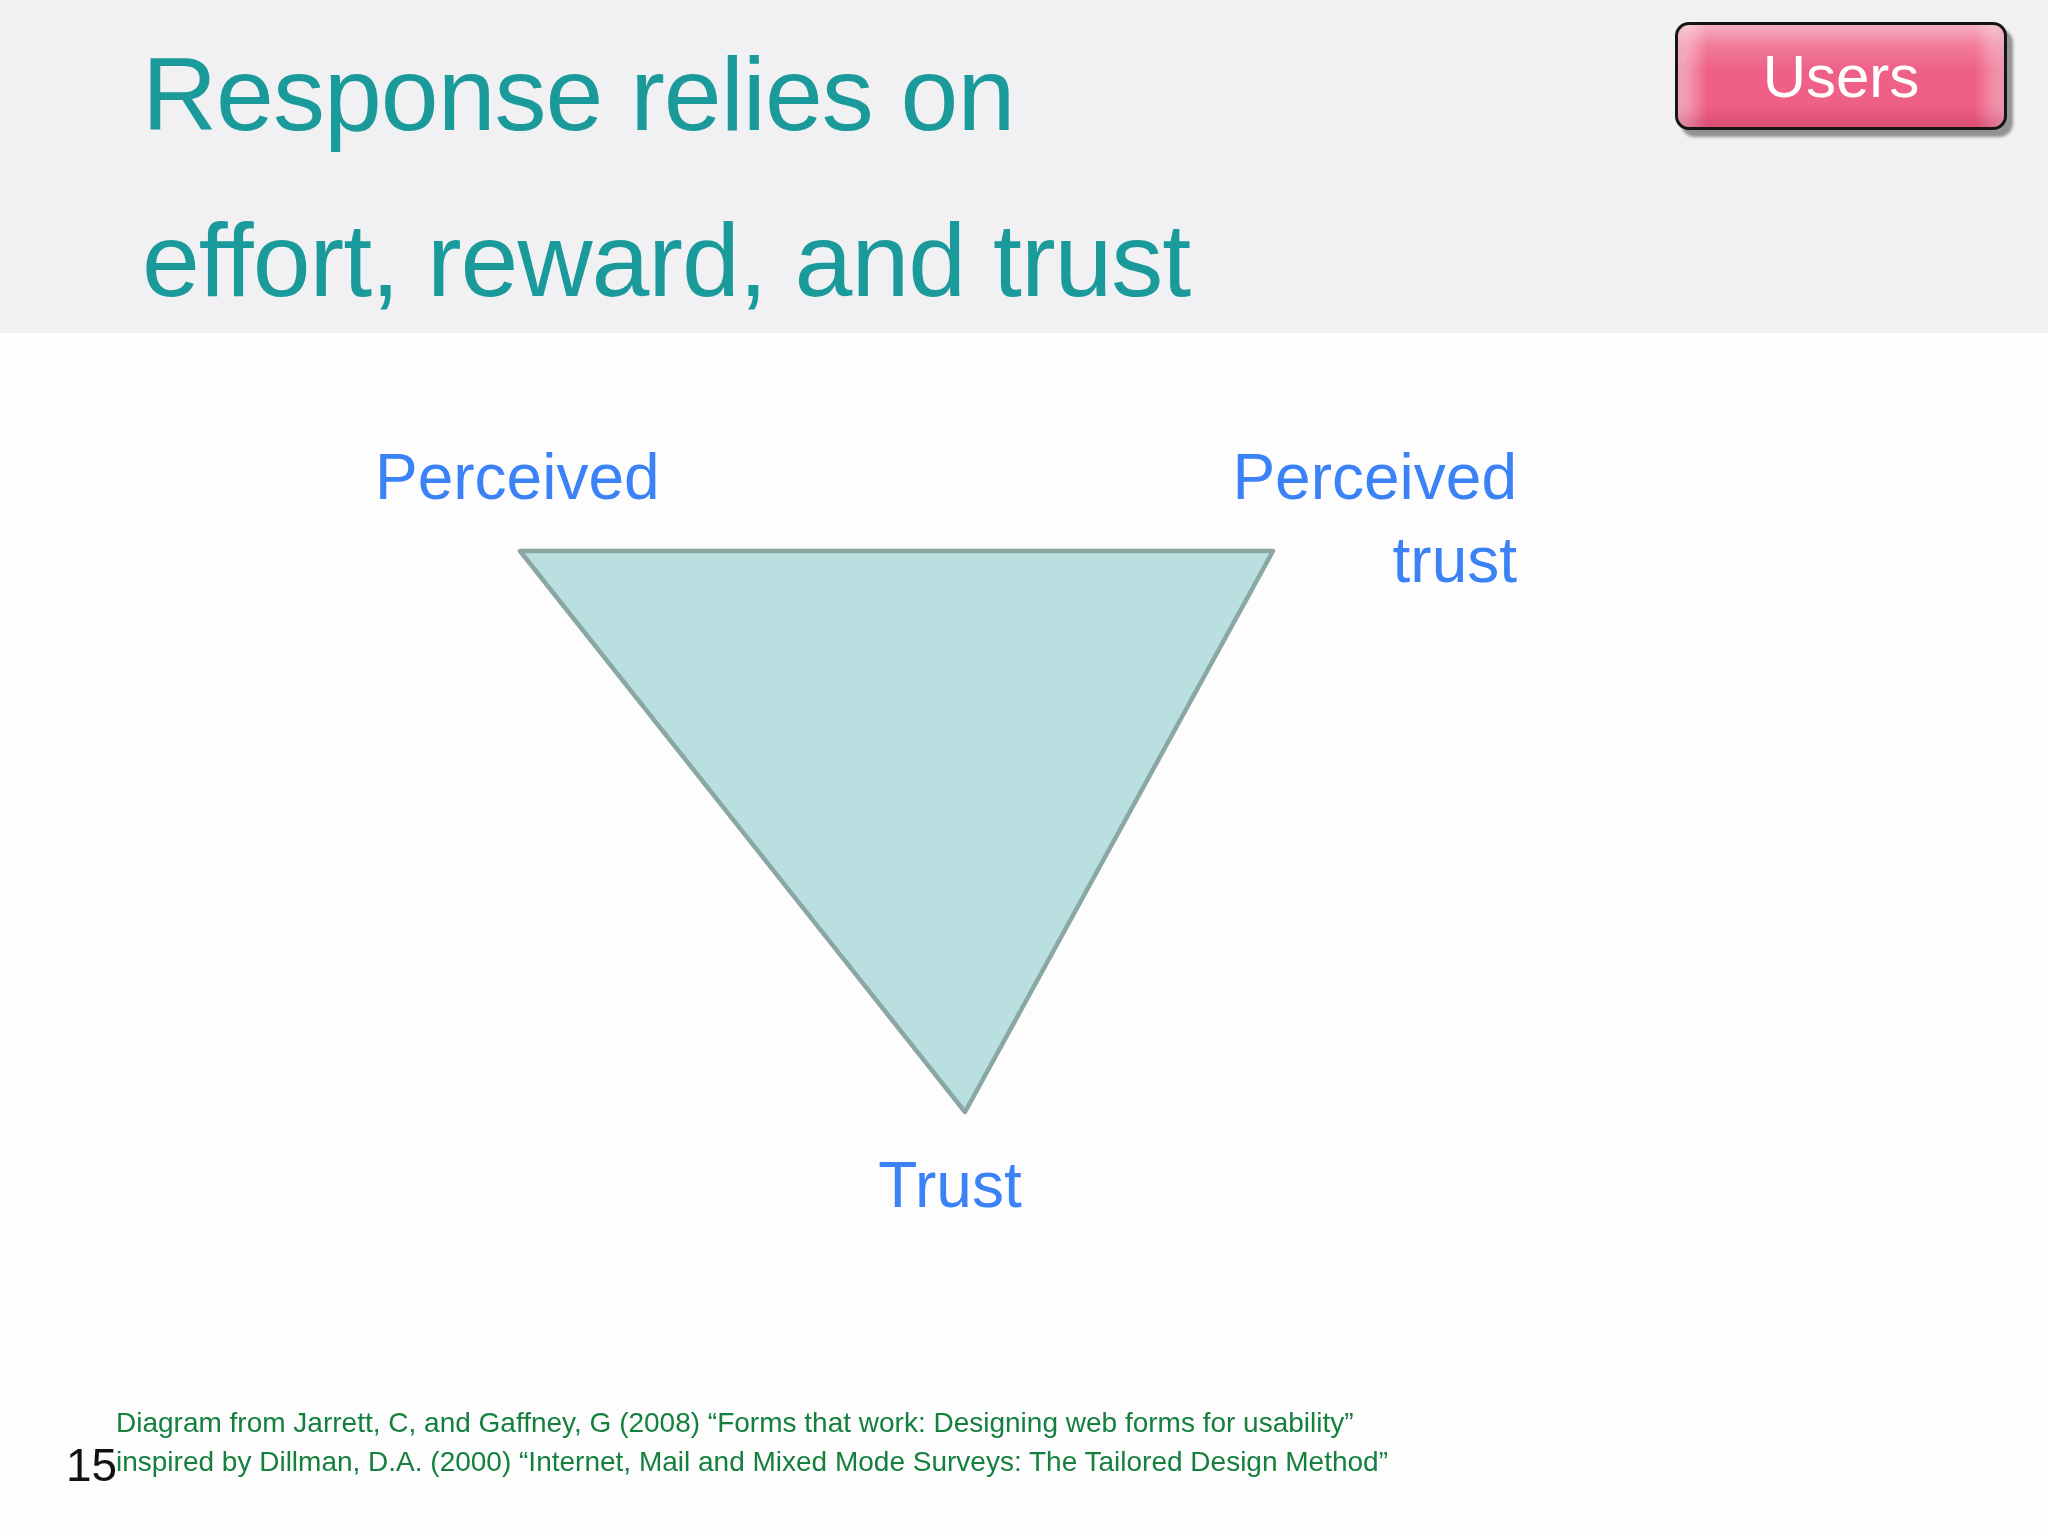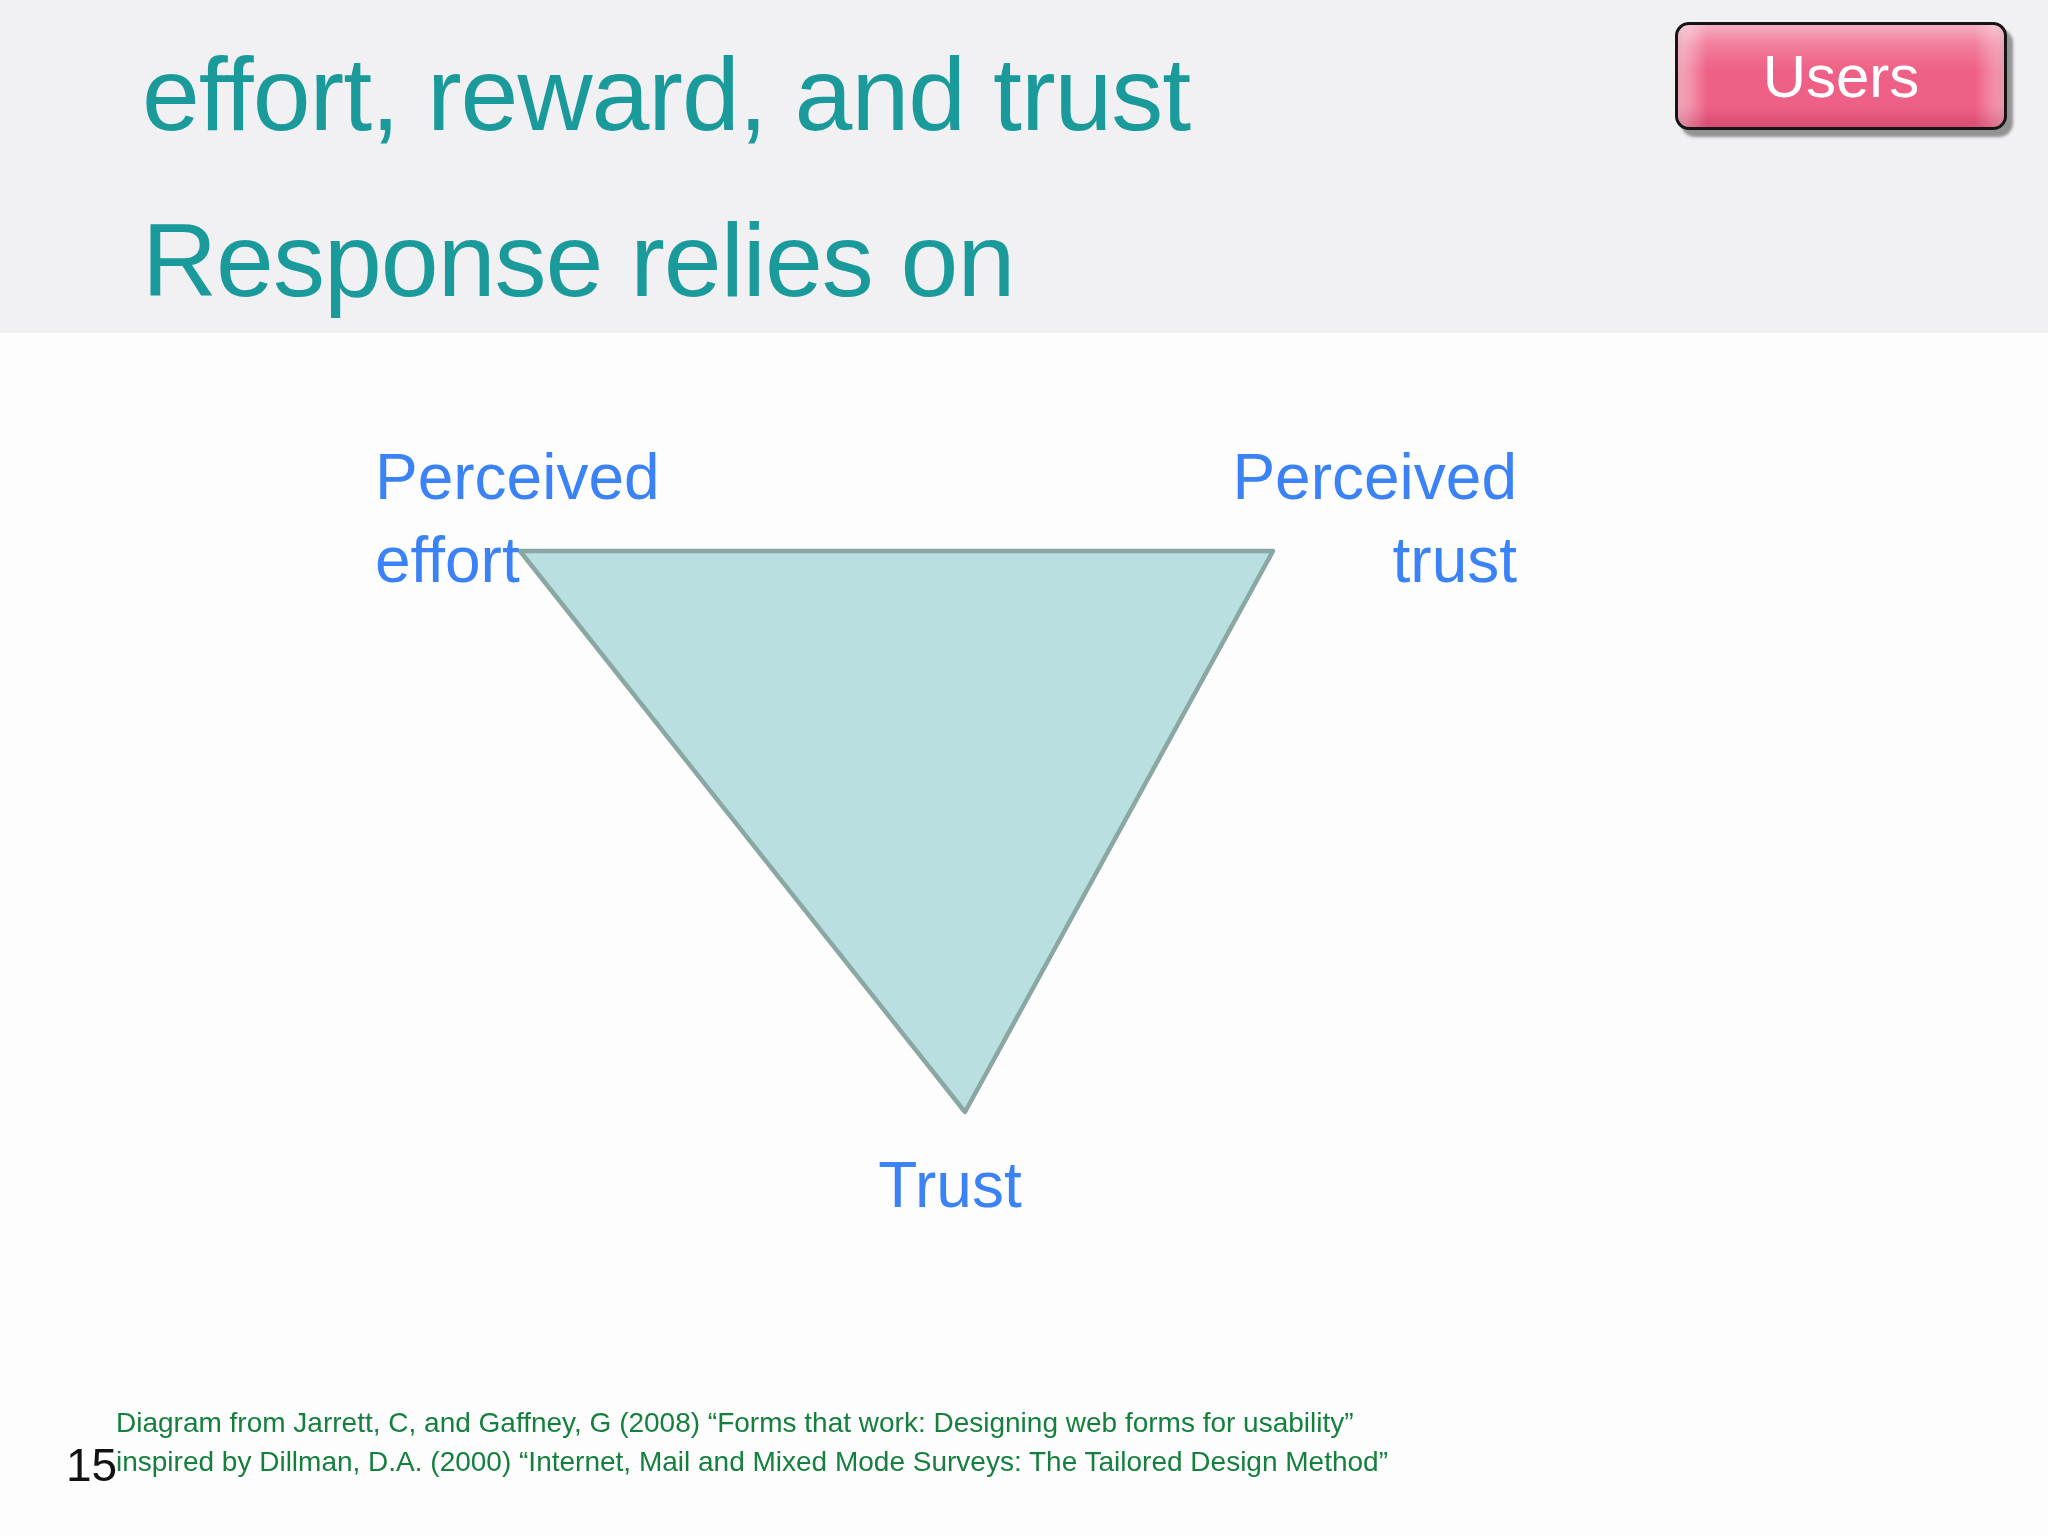--- a/index.html
+++ b/index.html
@@ -99,35 +99,34 @@
   }
 </style>
 </head>
 <body>
 
 <div class="slide">
 
   <div class="header-band"></div>
 
   <div class="slide-title">
+    <span class="title-line">Response relies on</span>
     <span class="title-line">effort, reward, and trust</span>
-    <span class="title-line">Response relies on</span>
   </div>
 
   <button class="users-button">
     <span>Users</span>
   </button>
 
   <svg class="diagram-canvas" viewBox="0 0 2048 1536" xmlns="http://www.w3.org/2000/svg">
     <polygon points="520,551 1273,551 965,1112" stroke-width="4.5" stroke-linejoin="round" fill="#b9dfe0" stroke="#8ba7a4"></polygon>
   </svg>
 
   <div class="diagram-label label-effort">
     <span class="label-line">Perceived</span>
-    <span class="label-line">effort</span>
   </div>
 
   <div class="diagram-label label-reward">
     <span class="label-line">Perceived</span>
     <span class="label-line">trust</span>
   </div>
 
   <div class="diagram-label label-trust">Trust</div>
 
   <div class="citation">

